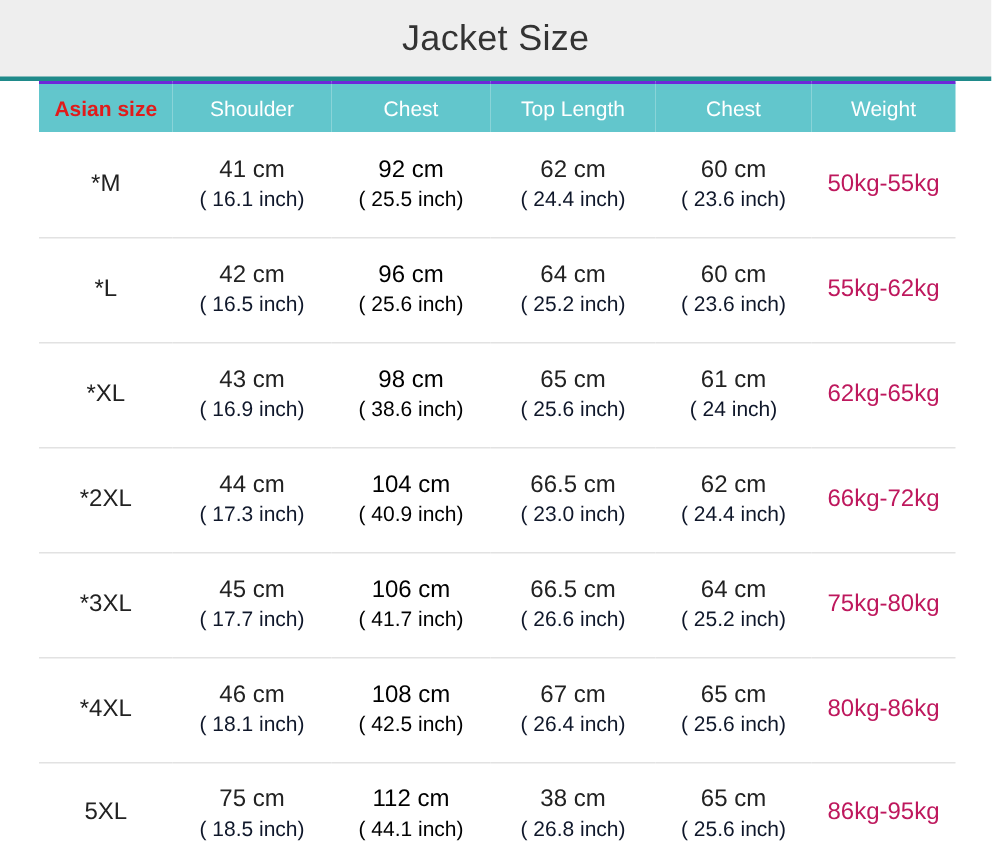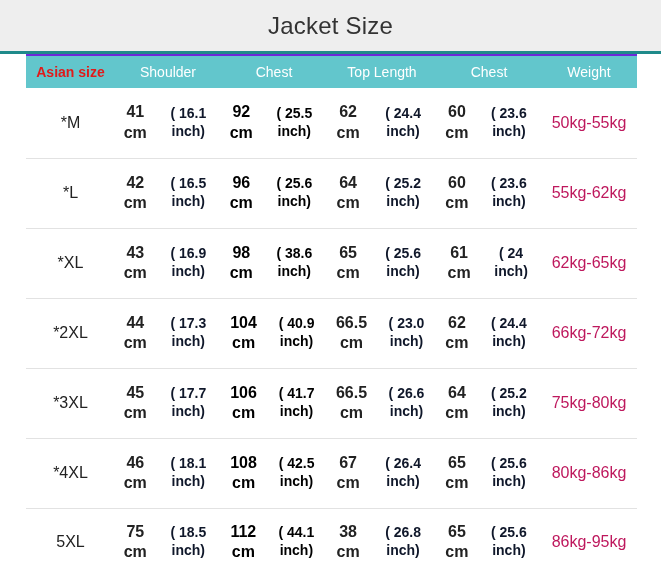--- a/index.html
+++ b/index.html
@@ -86,25 +86,23 @@
   tbody tr:last-child td {
     border-bottom: 4px solid #cfcfcf;
   }
 
   .size-label {
     font-size: 16px;
     color: #222222;
   }
   .cell-stack {
     display: flex;
-    flex-direction: row;
-    align-items: center;
+    flex-direction: column;
     justify-content: center;
     line-height: 1.28;
-    font-weight: bold;
   }
   .cm {
     font-size: 16px;
     color: #222222;
   }
   .inch {
     font-size: 14px;
     color: #0f172a;
   }
   td.chest-cell .cm,

